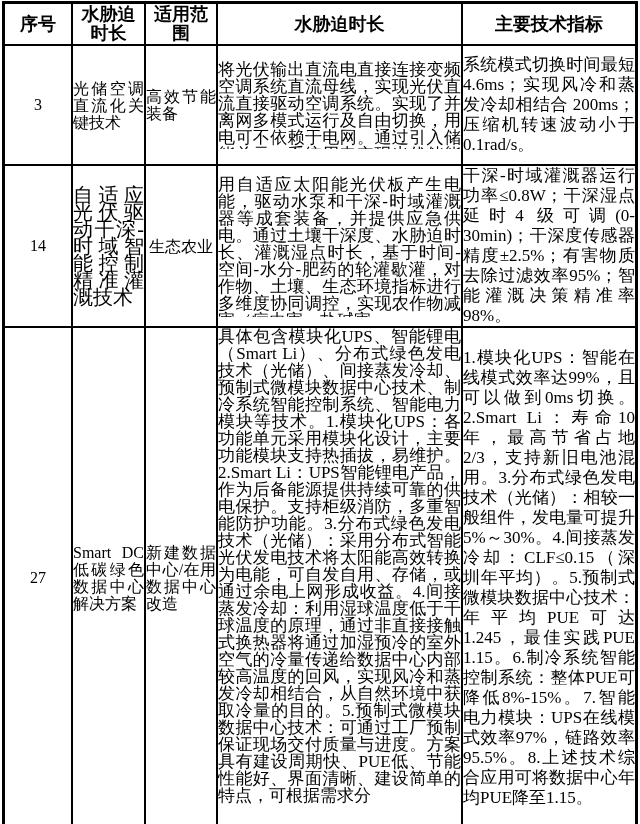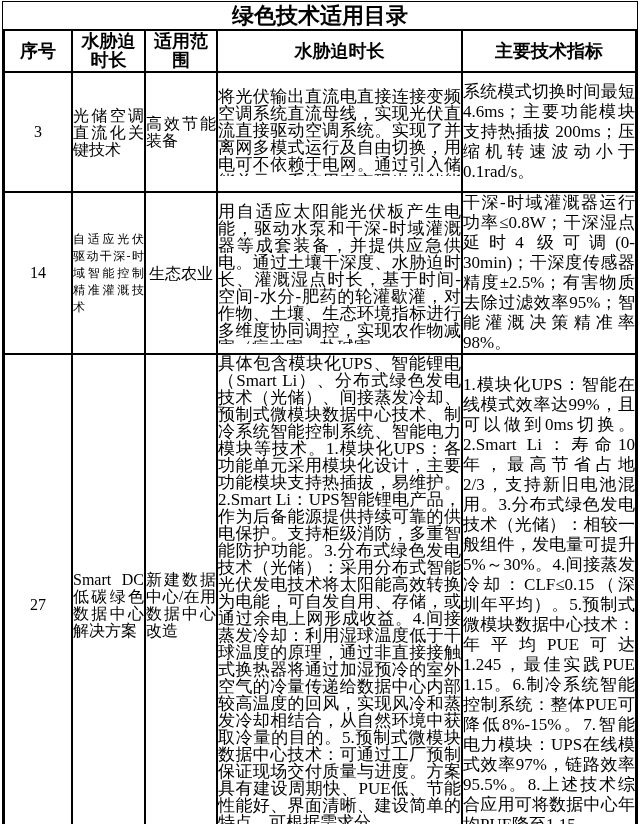--- a/index.html
+++ b/index.html
@@ -70,21 +70,20 @@
     overflow: hidden;
   }
   .clip-r1 { height: 88px; }
   .clip-r2 { height: 141px; }
   .clip-r3 { height: 500px; }
 </style>
 </head>
 <body>
 
 <div class="page">
-  <div class="doc-title">绿色技术适用目录</div>
 
   <table class="catalog">
     <colgroup>
       <col style="width:68px">
       <col style="width:73px">
       <col style="width:72px">
       <col style="width:245px">
       <col>
     </colgroup>
     <thead>
@@ -97,25 +96,25 @@
       </tr>
     </thead>
     <tbody>
       <tr style="height:120px">
         <td class="cell-center">3</td>
         <td class="cell-text" style="font-size:16px">光储空调直流化关键技术</td>
         <td class="cell-text" style="font-size:16px">高效节能装备</td>
         <td class="cell-text">
           <div class="clip clip-r1">将光伏输出直流电直接连接变频空调系统直流母线，实现光伏直流直接驱动空调系统。实现了并离网多模式运行及自由切换，用电可不依赖于电网。通过引入储能单元，系统用电实现光伏储能互补，能</div>
         </td>
-        <td class="cell-text cell-ind">系统模式切换时间最短4.6ms；主要功能模块支持热插拔 200ms；压缩机转速波动小于0.1rad/s。</td>
+        <td class="cell-text cell-ind">系统模式切换时间最短4.6ms；实现风冷和蒸发冷却相结合 200ms；压缩机转速波动小于0.1rad/s。</td>
       </tr>
       <tr style="height:145px">
         <td class="cell-center">14</td>
-        <td class="cell-text" style="font-size:12px">自适应光伏驱动干深-时域智能控制精准灌溉技术</td>
+        <td class="cell-text" style="font-size:20px">自适应光伏驱动干深-时域智能控制精准灌溉技术</td>
         <td class="cell-text" style="font-size:16px;text-align:center">生态农业</td>
         <td class="cell-text">
           <div class="clip clip-r2">用自适应太阳能光伏板产生电能，驱动水泵和干深-时域灌溉器等成套装备，并提供应急供电。通过土壤干深度、水胁迫时长、灌溉湿点时长，基于时间-空间-水分-肥药的轮灌歇灌，对作物、土壤、生态环境指标进行多维度协同调控，实现农作物减害（病虫害、盐碱害、</div>
         </td>
         <td class="cell-text cell-ind">干深-时域灌溉器运行功率≤0.8W；干深湿点延时4 级可调(0-30min)；干深度传感器精度±2.5%；有害物质去除过滤效率95%；智能灌溉决策精准率98%。</td>
       </tr>
       <tr>
         <td class="cell-center">27</td>
         <td class="cell-text" style="font-size:16px">Smart DC低碳绿色数据中心解决方案</td>
         <td class="cell-text" style="font-size:16px">新建数据中心/在用数据中心改造</td>

